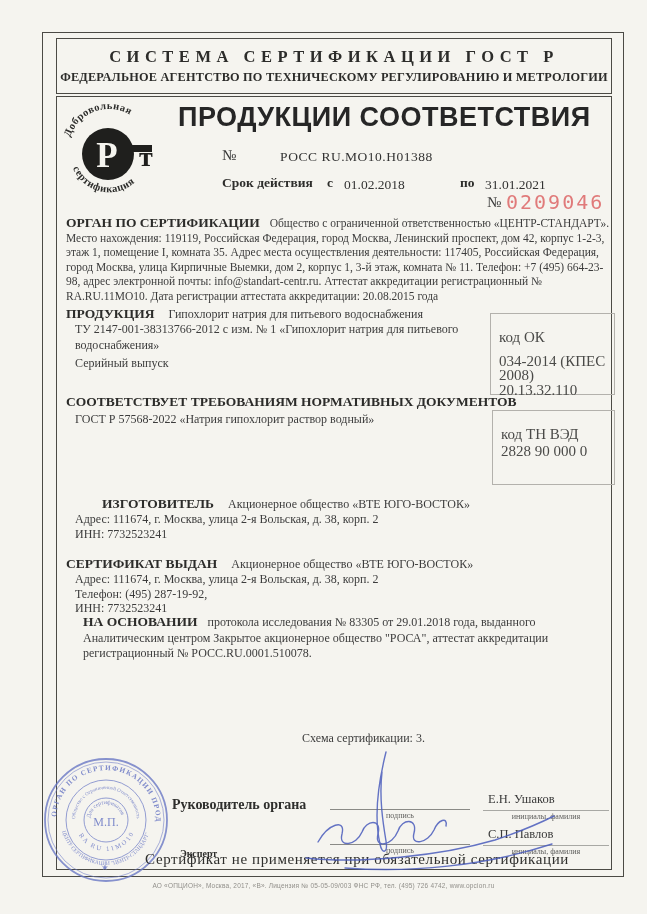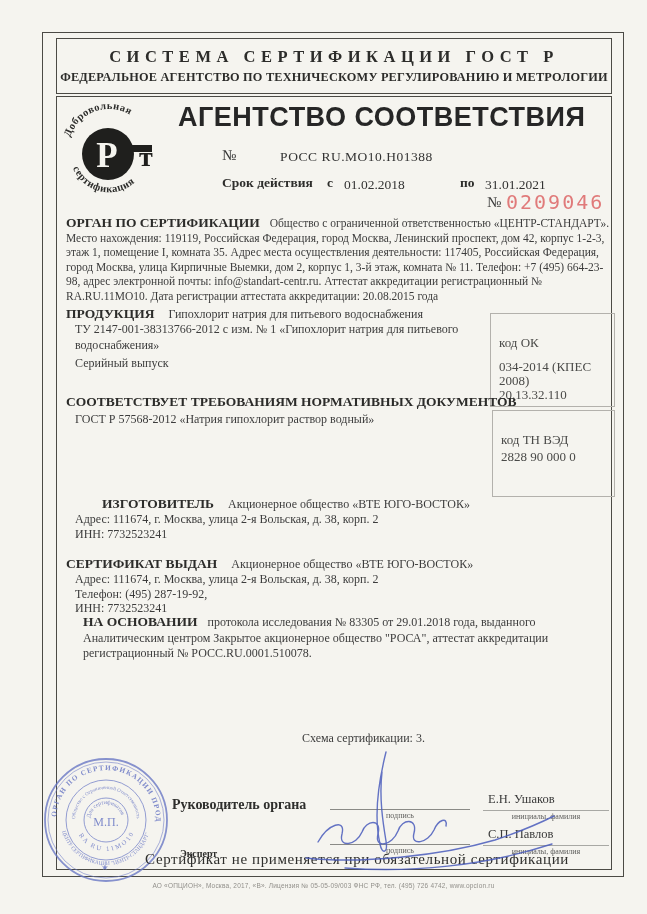--- a/index.html
+++ b/index.html
@@ -14,21 +14,21 @@
   .mainbox{left:56px;top:96px;width:554px;height:772px;}
   .t1{font-weight:bold;font-size:16.5px;letter-spacing:5.5px;color:#2c2c2a;white-space:nowrap;}
   .t2{font-weight:bold;font-size:12.3px;letter-spacing:0.2px;color:#2c2c2a;white-space:nowrap;}
   .doctitle{left:178px;top:102px;width:436px;font-family:"Liberation Sans",sans-serif;font-weight:bold;font-size:27px;color:#262626;letter-spacing:0.5px;white-space:nowrap;}
   .numrow{font-size:13.5px;color:#333;}
   .lbl-b{font-weight:bold;color:#2e2e2c;}
   .rednum{color:#e07a7a;font-family:"DejaVu Sans Mono",monospace;font-size:20px;letter-spacing:2px;}
   .sec-label{font-weight:bold;font-size:13.5px;color:#2c2c2a;margin-right:10px;}
   .body-txt{font-size:11.5px;line-height:14.6px;color:#3c3c3c;}
   .ln12{font-size:12px;line-height:15.5px;color:#3c3c3c;}
-  .codebox{border:1px solid #b3b1ac;padding:21px 8px;font-size:13px;color:#4a4a48;background:transparent;}
+  .codebox{border:1px solid #b3b1ac;padding:15px 8px;font-size:15px;color:#4a4a48;background:transparent;}
   .codebox .cb-val{margin-top:9px;line-height:13.5px;}
   .cap{font-size:8px;color:#5c5c5a;text-align:center;}
   .sigline{border-top:1px solid #8a8a86;height:0;}
   .nameline{border-top:1px solid #a8a8a4;height:0;}
   .name{font-size:12.5px;color:#3a3a3a;white-space:nowrap;}
   .disclaimer{left:56px;top:851px;width:554px;text-align:center;font-size:15px;letter-spacing:0.6px;color:#2f2f2d;z-index:4;padding-left:24px;}
   .printline{left:0;top:882px;width:647px;text-align:center;font-size:6.5px;color:#918f8a;font-family:"Liberation Sans",sans-serif;letter-spacing:0.2px;}
   svg{overflow:visible;}
 </style>
 </head>
@@ -55,21 +55,21 @@
     </text>
     <circle cx="52" cy="56" r="26" fill="#1f1f1d"></circle>
     <rect x="66" y="47" width="30" height="7" fill="#1f1f1d"></rect>
     <text x="51" y="69" font-size="35" font-weight="bold" fill="#f5f4ef" text-anchor="middle">Р</text>
     <text x="90" y="68" font-size="28" font-weight="bold" fill="#1f1f1d" text-anchor="middle">т</text>
     <text font-size="10.5" font-weight="bold" fill="#2d2d2b" letter-spacing="0.5">
       <textPath href="#logoBottom" startOffset="6%">сертификация</textPath>
     </text>
   </svg>
 
-  <div class="abs doctitle">АГЕНТСТВО СООТВЕТСТВИЯ</div>
+  <div class="abs doctitle">ПРОДУКЦИИ СООТВЕТСТВИЯ</div>
 
   <span class="abs numrow" style="left:222px;top:147px;font-size:15px;">№</span>
   <span class="abs numrow" style="left:280px;top:149px;letter-spacing:0.5px;">РОСС RU.MO10.H01388</span>
 
   <span class="abs numrow lbl-b" style="left:222px;top:175px;">Срок действия</span>
   <span class="abs numrow lbl-b" style="left:327px;top:175px;">с</span>
   <span class="abs numrow" style="left:344px;top:177px;">01.02.2018</span>
   <span class="abs numrow lbl-b" style="left:460px;top:175px;">по</span>
   <span class="abs numrow" style="left:485px;top:177px;">31.01.2021</span>
 
@@ -87,21 +87,21 @@
   <div class="abs ln12" style="left:75px;top:322px;width:402px;">ТУ 2147-001-38313766-2012 с изм. № 1 «Гипохлорит натрия для питьевого водоснабжения»</div>
   <div class="abs ln12" style="left:75px;top:356px;">Серийный выпуск</div>
 
   <div class="abs codebox" style="left:490px;top:313px;width:107px;height:50px;">
     <div>код ОК</div>
     <div class="cb-val">034-2014 (КПЕС 2008)</div>
     <div>20.13.32.110</div>
   </div>
 
   <div class="abs sec-label" style="left:66px;top:394px;">СООТВЕТСТВУЕТ ТРЕБОВАНИЯМ НОРМАТИВНЫХ ДОКУМЕНТОВ</div>
-  <div class="abs ln12" style="left:75px;top:412px;width:400px;">ГОСТ Р 57568-2012 «Натрия гипохлорит раствор водный»</div>
+  <div class="abs ln12" style="left:75px;top:412px;width:400px;">ГОСТ Р 57568-2022 «Натрия гипохлорит раствор водный»</div>
 
   <div class="abs codebox" style="left:492px;top:410px;width:105px;height:43px;">
     <div>код ТН ВЭД</div>
     <div class="cb-val" style="margin-top:2px;">2828 90 000 0</div>
   </div>
 
   <div class="abs" style="left:66px;top:494px;margin-left:36px;">
     <span class="sec-label">ИЗГОТОВИТЕЛЬ</span>
     <span class="ln12">Акционерное общество «ВТЕ ЮГО-ВОСТОК»</span>
   </div>

